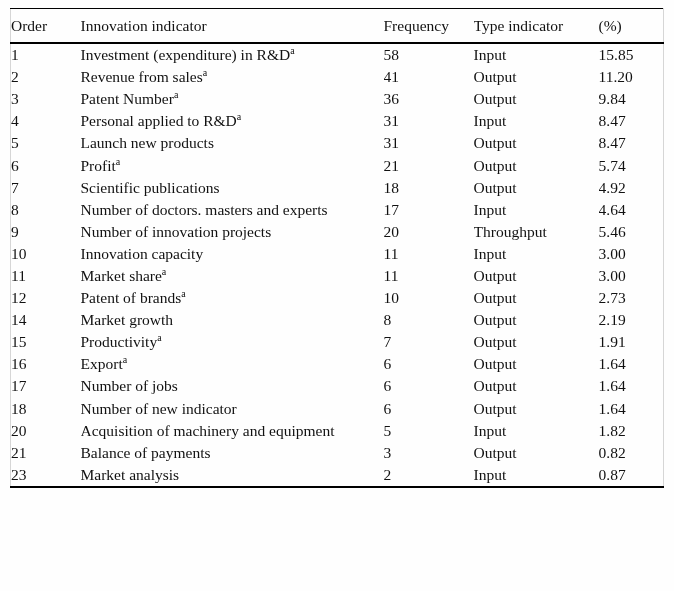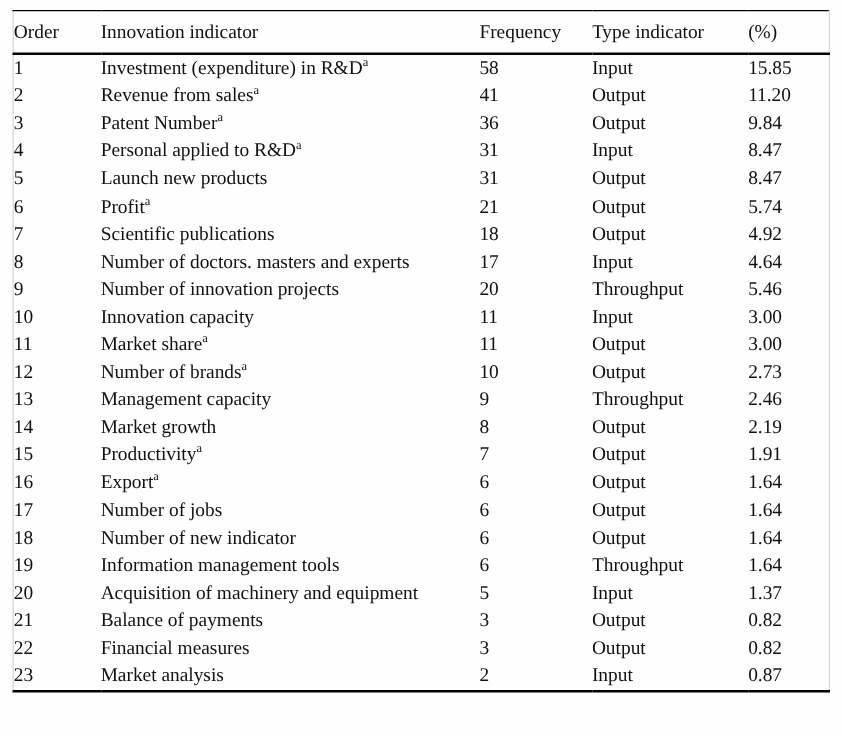--- a/index.html
+++ b/index.html
@@ -156,31 +156,24 @@
   </tr>
         <tr>
     <td>11</td>
     <td><span>Market share</span><sup class="fnote">a</sup></td>
     <td>11</td>
     <td>Output</td>
     <td>3.00</td>
   </tr>
         <tr>
     <td>12</td>
-    <td><span>Number of brands</span><sup class="fnote">a</sup></td>
+    <td><span>Patent of brands</span><sup class="fnote">a</sup></td>
     <td>10</td>
     <td>Output</td>
     <td>2.73</td>
-  </tr>
-        <tr>
-    <td>13</td>
-    <td><span>Management capacity</span></td>
-    <td>9</td>
-    <td>Throughput</td>
-    <td>2.46</td>
   </tr>
         <tr>
     <td>14</td>
     <td><span>Market growth</span></td>
     <td>8</td>
     <td>Output</td>
     <td>2.19</td>
   </tr>
         <tr>
     <td>15</td>
@@ -204,43 +197,29 @@
     <td>1.64</td>
   </tr>
         <tr>
     <td>18</td>
     <td><span>Number of new indicator</span></td>
     <td>6</td>
     <td>Output</td>
     <td>1.64</td>
   </tr>
         <tr>
-    <td>19</td>
-    <td><span>Information management tools</span></td>
-    <td>6</td>
-    <td>Throughput</td>
-    <td>1.64</td>
-  </tr>
-        <tr>
     <td>20</td>
     <td><span>Acquisition of machinery and equipment</span></td>
     <td>5</td>
     <td>Input</td>
-    <td>1.37</td>
+    <td>1.82</td>
   </tr>
         <tr>
     <td>21</td>
     <td><span>Balance of payments</span></td>
-    <td>3</td>
-    <td>Output</td>
-    <td>0.82</td>
-  </tr>
-        <tr>
-    <td>22</td>
-    <td><span>Financial measures</span></td>
     <td>3</td>
     <td>Output</td>
     <td>0.82</td>
   </tr>
         <tr>
     <td>23</td>
     <td><span>Market analysis</span></td>
     <td>2</td>
     <td>Input</td>
     <td>0.87</td>

